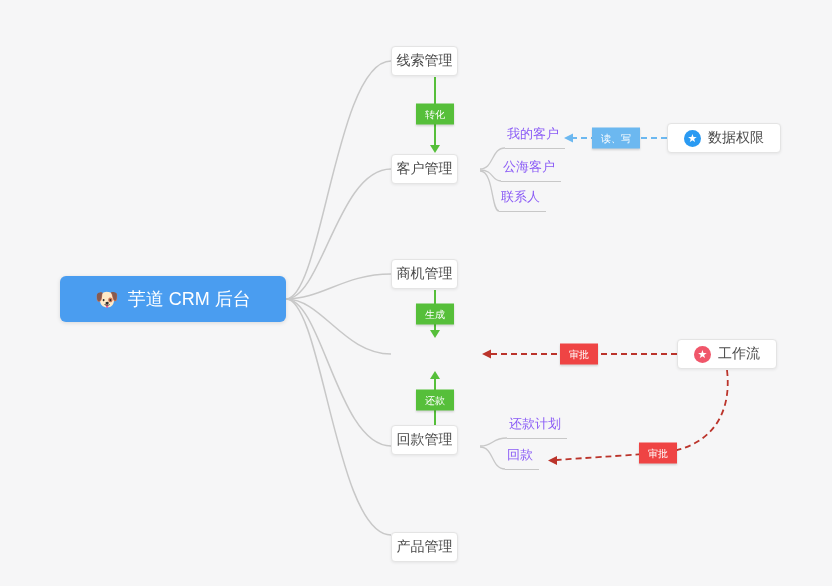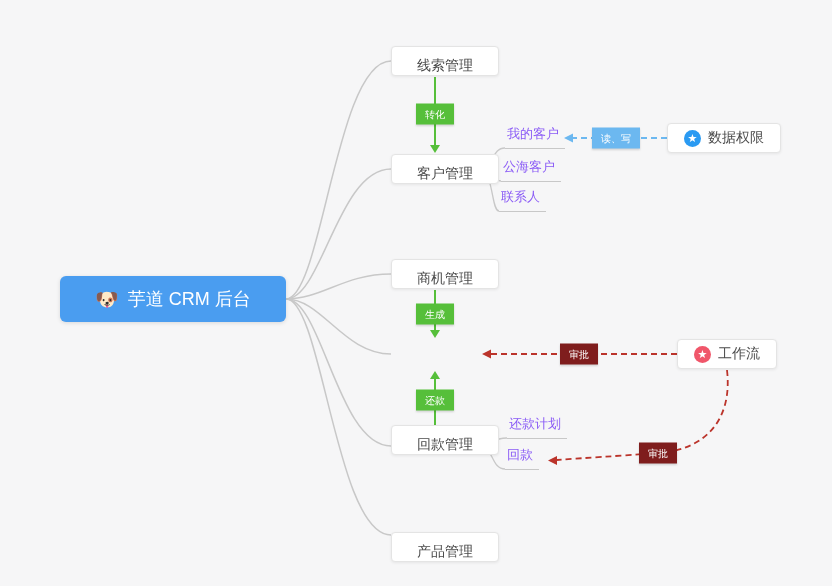--- a/index.html
+++ b/index.html
@@ -17,21 +17,21 @@
     background:#fff;
     border:1px solid #e4e4e4;
     border-radius:4px;
     box-shadow:0 1px 3px rgba(0,0,0,0.07);
     height:30px;
     display:flex;align-items:center;justify-content:center;
     font-size:14px;color:#4a4a4a;
     box-sizing:border-box;
     white-space:nowrap;
   }
-  .module{width:108px;left:391px;align-items:flex-end;}
+  .module{width:67px;left:391px;}
   #n-leads{top:46px;}
   #n-customer{top:154px;}
   #n-opportunity{top:259px;}
   #n-contract{top:339px;}
   #n-receivable{top:405px;margin-top:20px;}
   #n-product{top:532px;}
 
   #n-dataperm{left:667px;top:123px;width:114px;gap:7px;}
   #n-workflow{left:677px;top:339px;width:100px;gap:7px;}
 
@@ -71,21 +71,21 @@
   .badge{
     position:absolute;
     transform:translate(-50%,-50%);
     padding:4px 9px;
     border-radius:0;
     font-size:10px;line-height:13px;color:#fff;
     white-space:nowrap;
     box-shadow:0 1px 2px rgba(0,0,0,0.15);
   }
   .badge.green{background:#56bf3a;}
-  .badge.red{background:#7f1d1d;}
+  .badge.red{background:#ef4444;}
   .badge.blue{background:#6cb8f0;}
   #b-convert{left:435px;top:114px;}
   #b-generate{left:435px;top:314px;}
   #b-repayback{left:435px;top:400px;}
   #b-readwrite{left:616px;top:138px;}
   #b-approve1{left:579px;top:354px;}
   #b-approve2{left:658px;top:453px;}
 </style>
 </head>
 <body>

